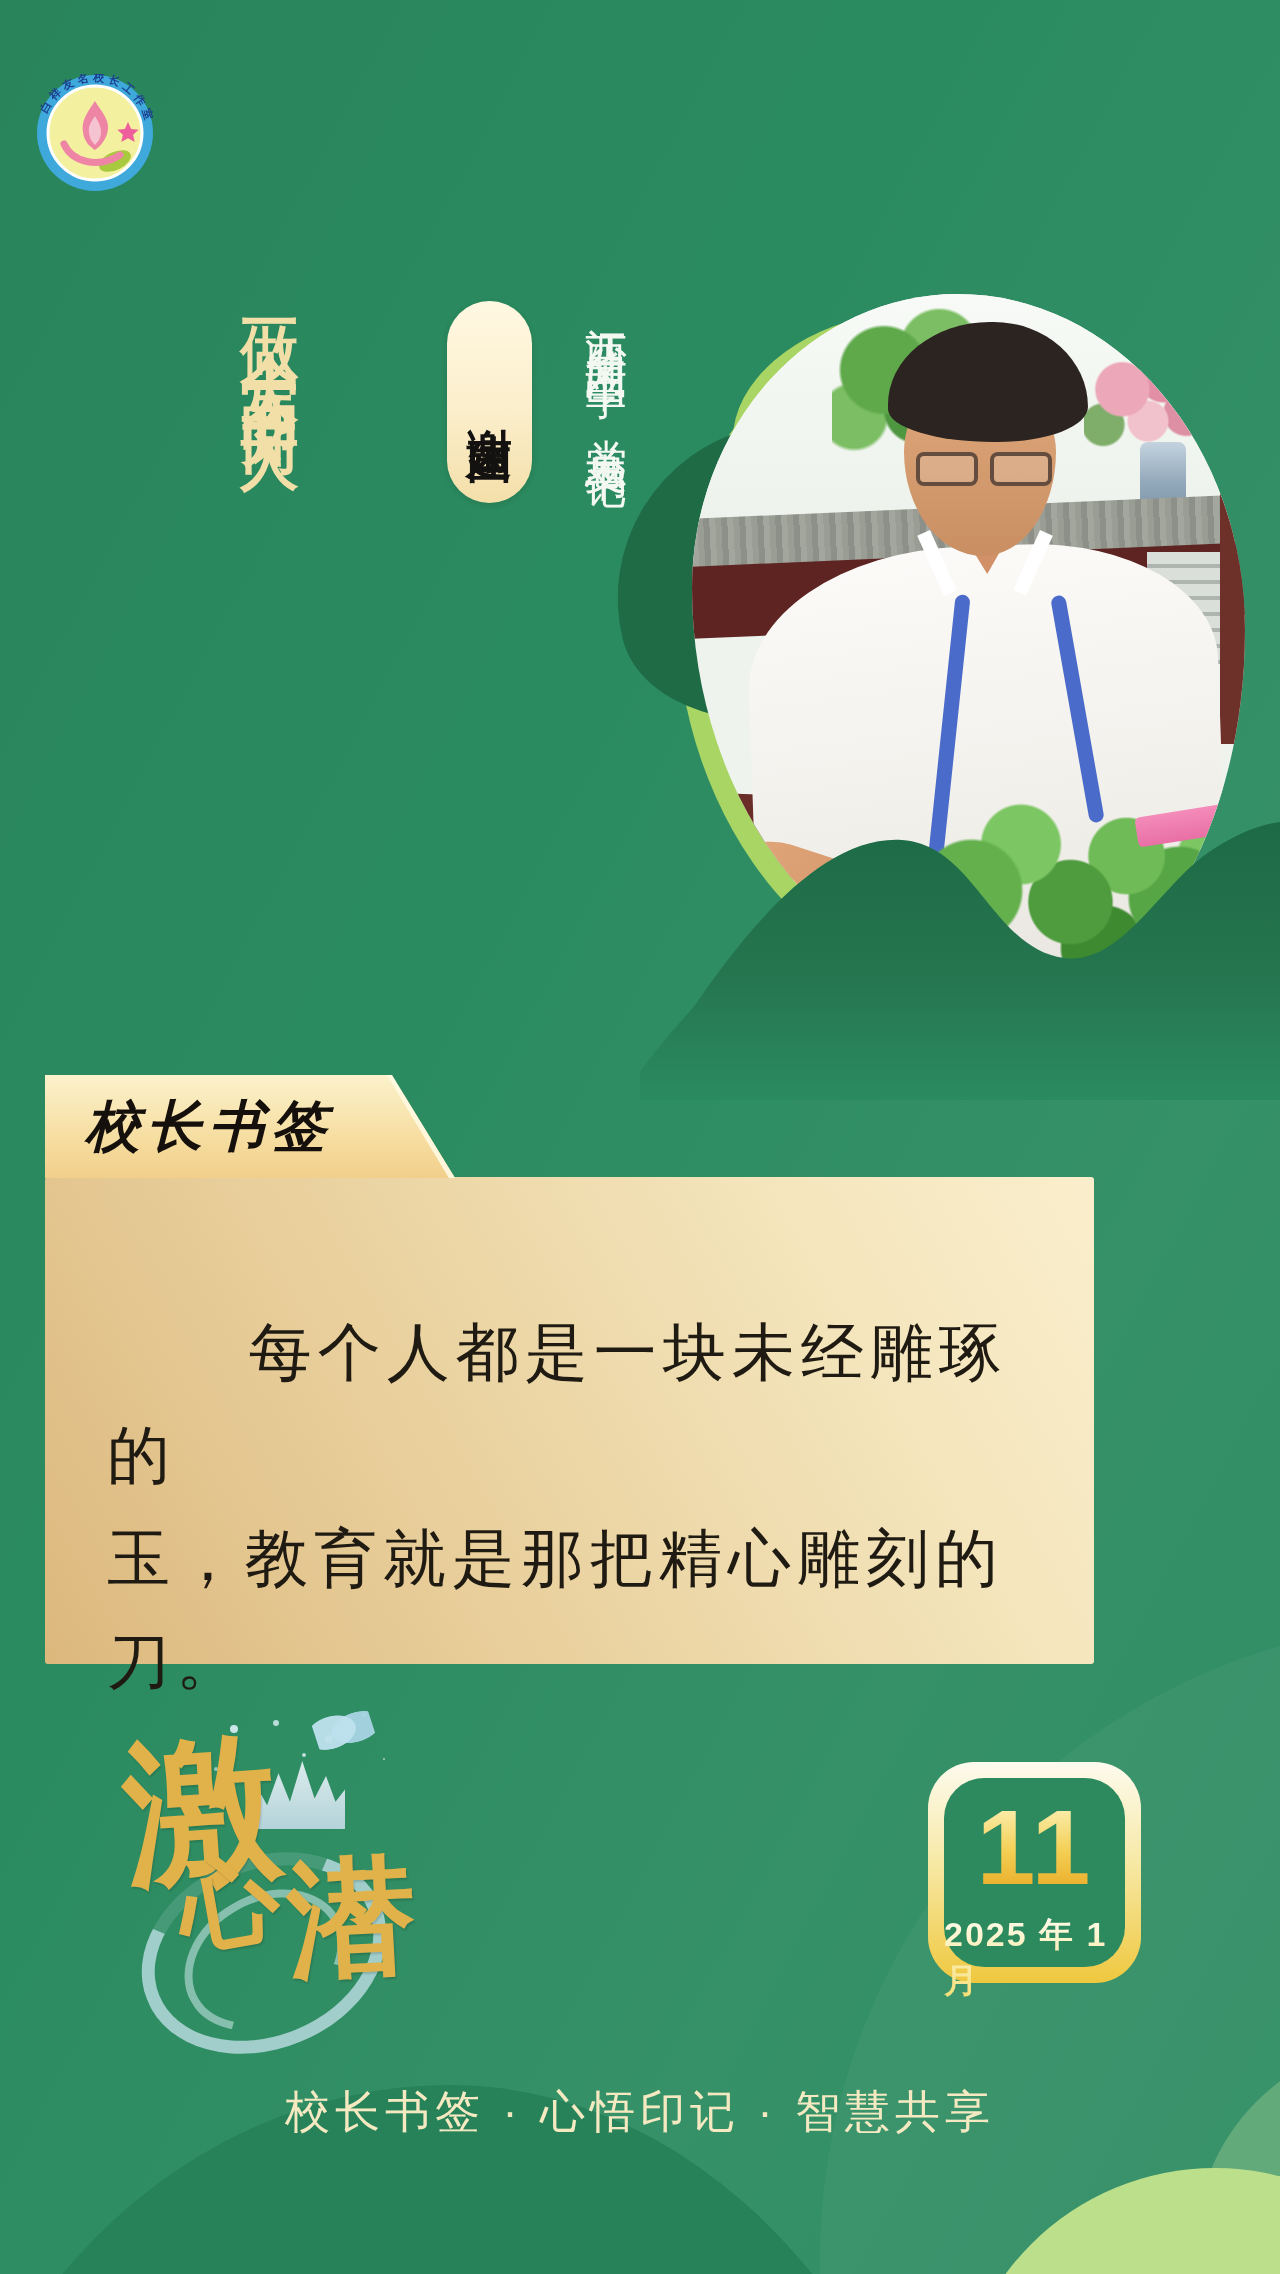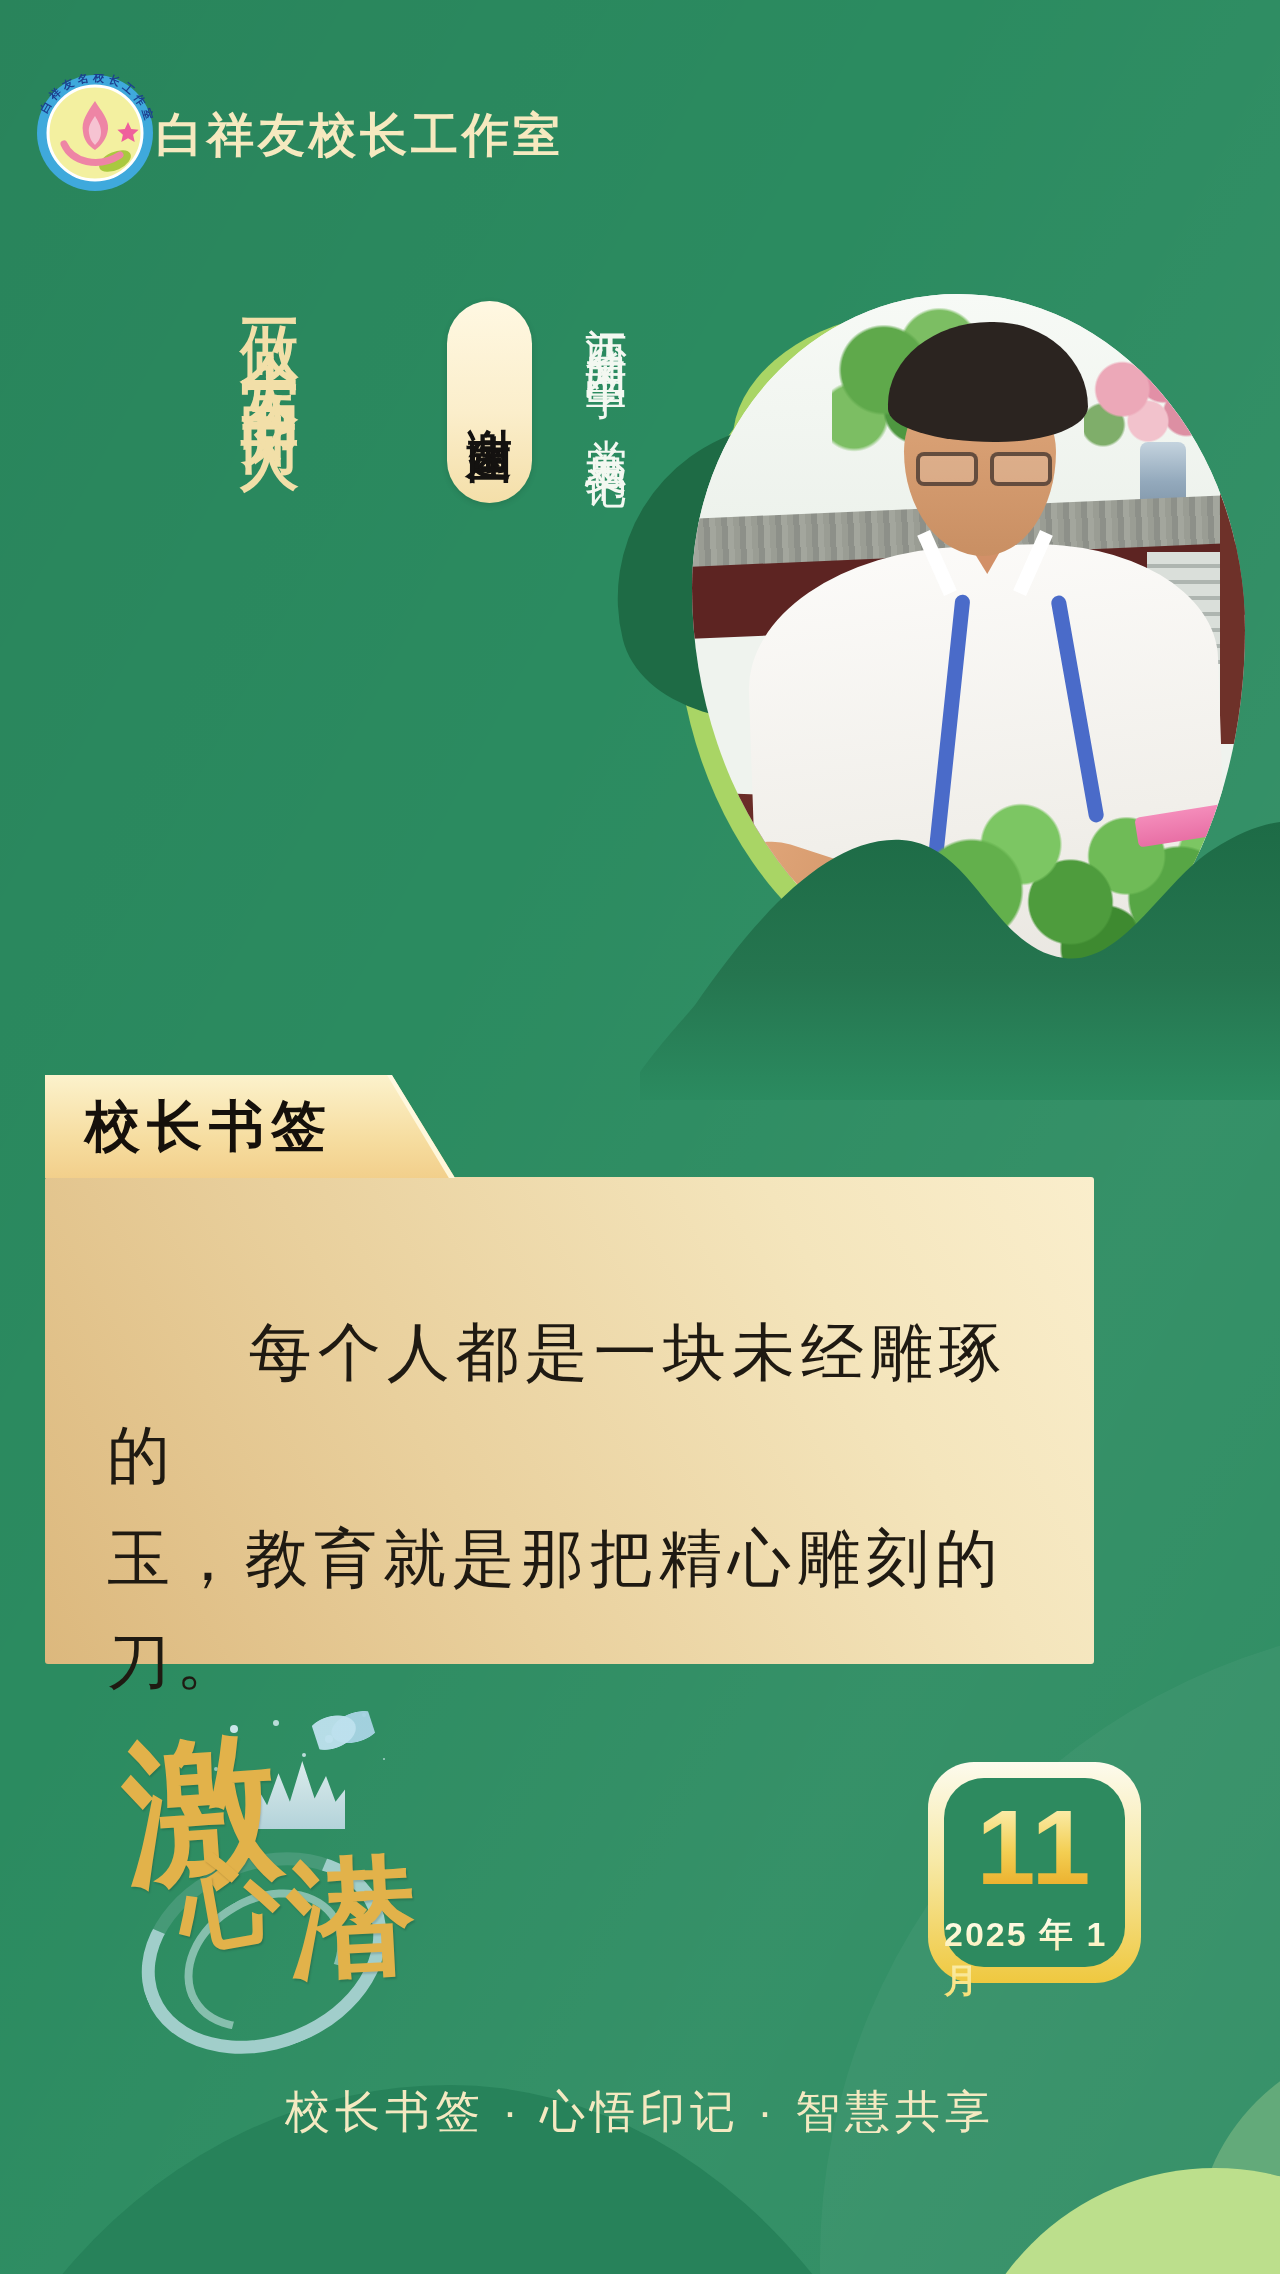--- a/index.html
+++ b/index.html
@@ -112,21 +112,21 @@
     background:linear-gradient(180deg,#F48CBA,#E86FA5); border-radius:5px; }
   .photo-wave { left:640px; top:740px; width:640px; height:360px; z-index:4; }
 
   
   .bookmark-banner { left:45px; top:1075px; width:410px; height:103px; z-index:7;
     clip-path:polygon(0 0, 84.6% 0, 100% 100%, 0 100%);
     background:linear-gradient(180deg,#FCF2CC 0%,#F6DDA0 62%,#F2CF8B 100%); }
   .banner-edge { position:absolute; left:342px; top:0; width:9px; height:103px;
     background:rgba(255,250,226,.9); transform:skewX(31deg); transform-origin:top left; }
   .bookmark-banner .label { position:absolute; left:40px; top:0; line-height:103px;
-    font-size:55px; font-weight:800; color:#15100B; letter-spacing:7px; }
+    font-size:55px; font-weight:800; color:#15100B; letter-spacing:7px;font-style:italic; }
   .quote-card { left:45px; top:1177px; width:1049px; height:487px; z-index:6; border-radius:3px;
     background:linear-gradient(60deg,#DCB87D 0%,#E9D09D 38%,#F4E5BC 75%,#FAEECC 100%); }
   .quote-text { padding:125px 66px 0 62px; font-family:"Liberation Serif", serif;
     font-size:63px; line-height:103px; color:#1F1A12; letter-spacing:6px; }
   .quote-text .indent { text-indent:2.25em; }
 
   
   .splash { left:110px; top:1705px; width:345px; height:405px; z-index:6;
     font-family:"Liberation Serif", serif; }
   .splash .ch { position:absolute; color:#E2B24A; font-weight:bold; line-height:1;
@@ -196,21 +196,20 @@
       <path d="M28,70 C36,88 62,95 84,81" stroke="#EE85A5" stroke-width="7" fill="none" stroke-linecap="round"></path>
       <path d="M92,48 l3.2,7 7.4,0.8 -5.5,5 1.6,7.3 -6.7,-3.9 -6.7,3.9 1.6,-7.3 -5.5,-5 7.4,-0.8 Z" fill="#EF5F9C"></path>
       <defs>
           <path id="ringPath" d="M59,59 m-52,0 a52,52 0 1,1 104,0 a52,52 0 1,1 -104,0"></path>
         </defs>
       <text font-size="11" fill="#1C3F8F" letter-spacing="4" font-weight="bold">
         <textPath href="#ringPath" startOffset="6%">白祥友名校长工作室</textPath>
       </text>
     </svg>
   </div>
-  <div class="abs workshop-title">白祥友校长工作室</div>
 
   <div class="abs deco-crescent"></div>
   <div class="abs deco-offset-blob"></div>
   <div class="abs deco-swoosh"></div>
 
   <div class="abs photo-blob">
     <div class="abs ph-window"></div>
     <div class="abs ph-plant-left"></div>
     <div class="abs ph-plant-right"></div>
     <div class="abs ph-vase"></div>

